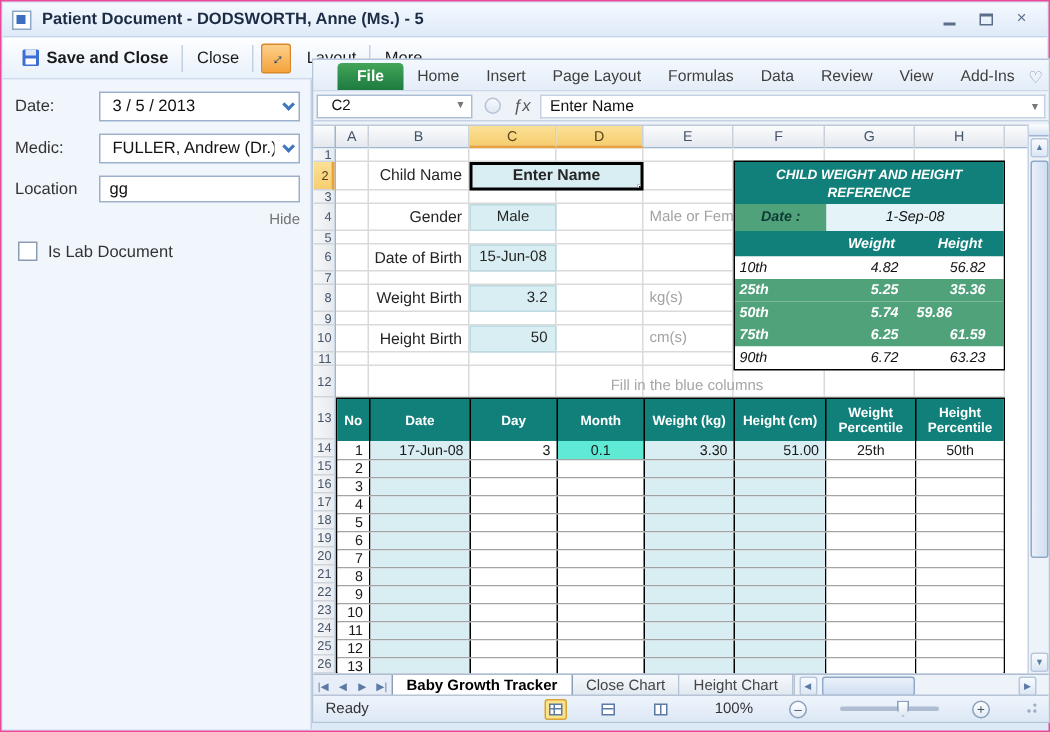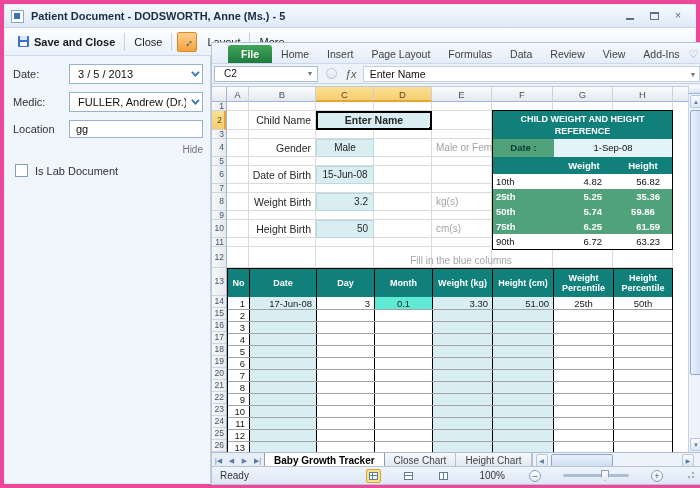--- a/index.html
+++ b/index.html
@@ -1,19 +1,19 @@
 <!DOCTYPE html>
 <html><head>
 <meta charset="utf-8">
 <style>
   * { box-sizing: border-box; margin: 0; padding: 0; }
   html,body { width:700px; height:488px; font-family:"Liberation Sans",sans-serif; }
   body { position:relative; background:#c9d9ee; overflow:hidden; }
 
-  .win { position:absolute; inset:0; background:#dce9f7; border:4px solid #ec4899; }
+  .win { position:absolute; inset:0; background:#dce9f7; border:1px solid #ec4899; }
 
   
   .titlebar { position:absolute; left:1px; right:1px; top:1px; height:23px;
     background:linear-gradient(#f4f9fe,#dfeaf8); border-bottom:1px solid #c4d4ea;
     display:flex; align-items:center; }
   .app-icon { width:13px; height:13px; margin:0 7px 0 6px; background:#fff; border:1px solid #8aa6c9; position:relative; }
   .app-icon::after { content:""; position:absolute; left:2px; top:2px; width:6px; height:6px; background:#3d6fc0; }
   .title-text { font-size:11px; font-weight:bold; color:#1c2c45; }
   .win-controls { margin-left:auto; display:flex; gap:10px; padding-right:10px; }
   .wc { width:14px; height:12px; color:#5c6d89; font-size:11px; line-height:11px; text-align:center; cursor:default; }
@@ -97,21 +97,21 @@
   .cell { position:absolute; font-size:10px; color:#262626; line-height:1; display:flex; align-items:center; overflow:hidden; }
   .cell.lbl { justify-content:flex-end; padding-right:5px; font-size:10.5px; }
   .cell.val { background:#d9eef3; border:1px solid #bcd8e0; justify-content:center; }
   .cell.val.right { justify-content:flex-end; padding-right:5px; }
   .cell.hint { color:#a3a3a3; padding-left:4px; }
   .cell.selcell { background:#d9eef3; border:2px solid #000; font-weight:bold; justify-content:center; font-size:10.5px; }
   .fillhandle { position:absolute; right:-3px; bottom:-3px; width:5px; height:5px; background:#000; border:1px solid #fff; }
   .note { position:absolute; text-align:center; font-size:10px; color:#a6a6a6; display:flex; align-items:flex-end; justify-content:center; }
 
   
-  .reftable { position:absolute; border:1px solid #000; background:#fff; }
+  .reftable { position:absolute; border:1px solid #000; background:#fff;font-style:italic; }
   .rt-title { color:#fff; font-weight:bold; font-size:9px; text-align:center; line-height:12px; padding-top:2px; }
   .rt-row { display:flex; }
   .rt-cell { overflow:hidden; white-space:nowrap; }
 
   
   .gtable { position:absolute; border:1px solid #000; background:#fff; }
   .gt-row { display:flex; }
   .gt-cell { border-right:1px solid #000; overflow:hidden; display:flex; align-items:center; }
   .gt-cell:last-child { border-right:none; flex:1; }
   .gt-head .gt-cell { color:#fff; font-weight:bold; font-size:9px; line-height:10px; justify-content:center; text-align:center; }
@@ -369,21 +369,21 @@
               <div class="rt-cell" style="flex: 1 1 0%; text-align: right; padding-right: 12px;">56.82</div>
             </div>
             <div class="rt-row" style="height: 15px; background: rgb(80, 162, 123); color: rgb(255, 255, 255); font-weight: bold; font-size: 9.5px; line-height: 15px;">
               <div class="rt-cell" style="width: 61px; padding-left: 3px;">25th</div>
               <div class="rt-cell" style="width: 60px; text-align: right; padding-right: 12px;">5.25</div>
               <div class="rt-cell" style="flex: 1 1 0%; text-align: right; padding-right: 12px;">35.36</div>
             </div>
             <div class="rt-row" style="height: 15px; background: rgb(80, 162, 123); color: rgb(255, 255, 255); font-weight: bold; font-size: 9.5px; line-height: 15px;">
               <div class="rt-cell" style="width: 61px; padding-left: 3px;">50th</div>
               <div class="rt-cell" style="width: 60px; text-align: right; padding-right: 12px;">5.74</div>
-              <div class="rt-cell" style="flex: 1 1 0%; text-align: center; ">59.86</div>
+              <div class="rt-cell" style="flex: 1 1 0%; text-align: left; ">59.86</div>
             </div>
             <div class="rt-row" style="height: 15px; background: rgb(80, 162, 123); color: rgb(255, 255, 255); font-weight: bold; font-size: 9.5px; line-height: 15px;">
               <div class="rt-cell" style="width: 61px; padding-left: 3px;">75th</div>
               <div class="rt-cell" style="width: 60px; text-align: right; padding-right: 12px;">6.25</div>
               <div class="rt-cell" style="flex: 1 1 0%; text-align: right; padding-right: 12px;">61.59</div>
             </div>
             <div class="rt-row" style="height: 15px; background: rgb(255, 255, 255); color: rgb(17, 17, 17); font-weight: normal; font-size: 9.5px; line-height: 15px;">
               <div class="rt-cell" style="width: 61px; padding-left: 3px;">90th</div>
               <div class="rt-cell" style="width: 60px; text-align: right; padding-right: 12px;">6.72</div>
               <div class="rt-cell" style="flex: 1 1 0%; text-align: right; padding-right: 12px;">63.23</div>

